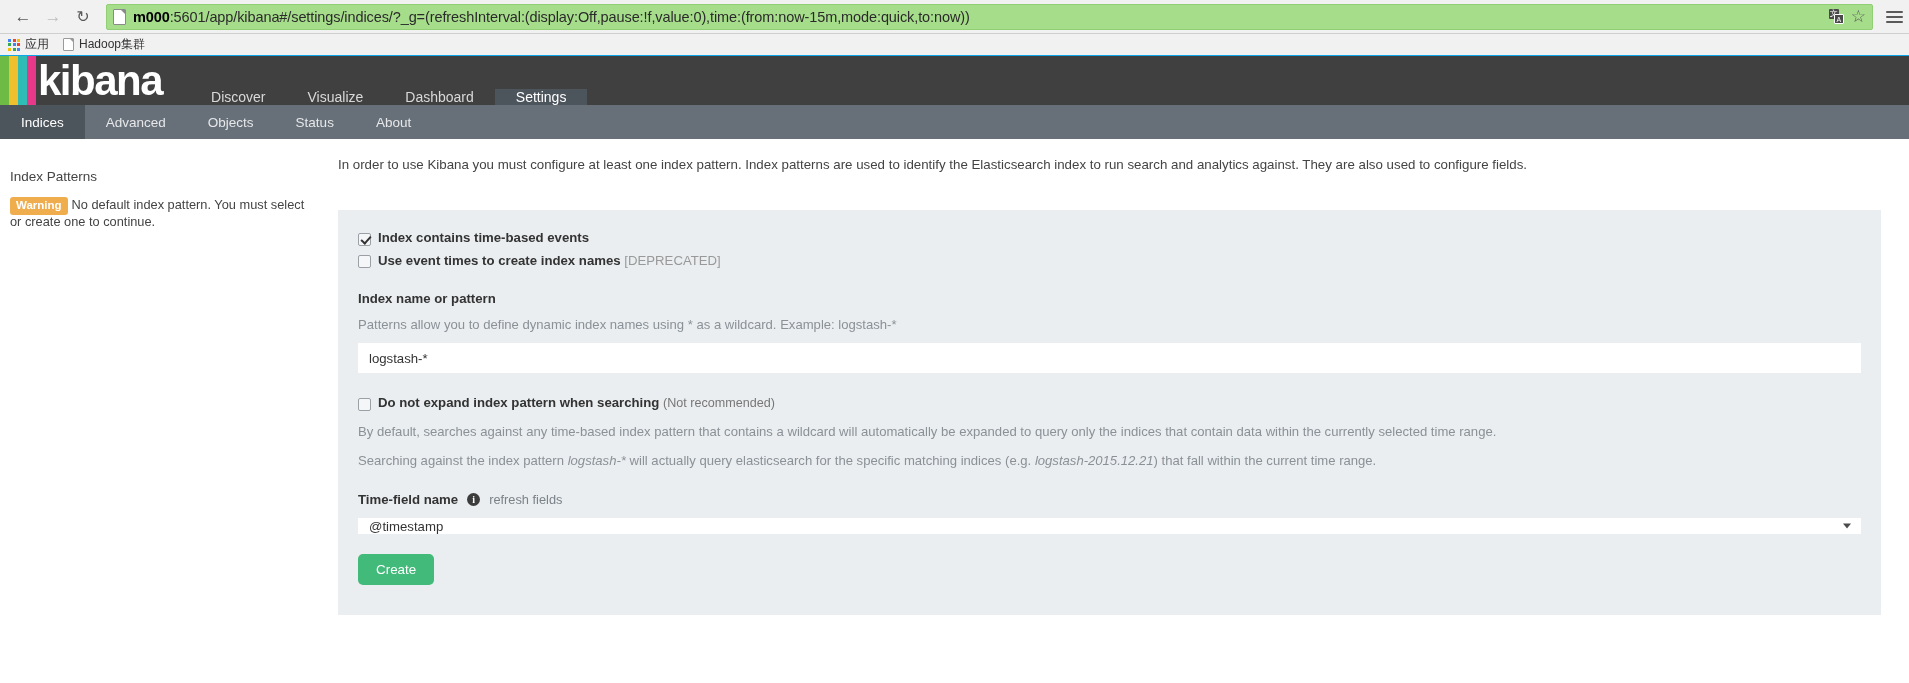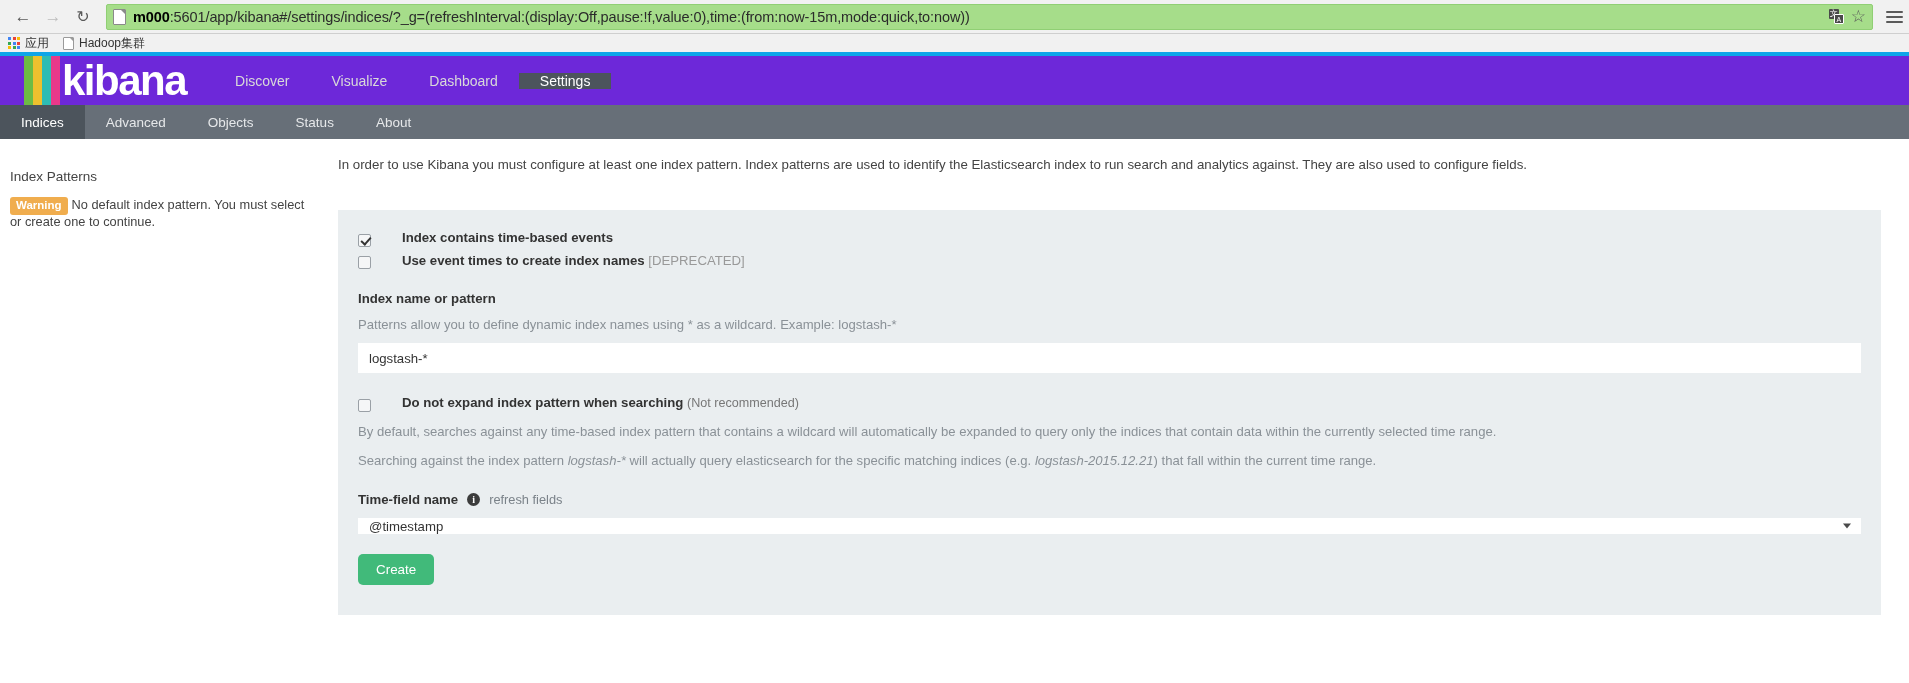--- a/index.html
+++ b/index.html
@@ -130,21 +130,21 @@
     border-radius: 1px;
   }
 
   .bookmark-bar {
     height: 22px;
     background: #f1f1f1;
     display: flex;
     align-items: center;
     padding: 0 8px;
     box-sizing: border-box;
-    border-bottom: 4px solid #0ea5e9;
+    border-bottom: 1px solid #0ea5e9;
     gap: 14px;
   }
   .bm-item {
     display: flex;
     align-items: center;
     gap: 5px;
     font-size: 12px;
     color: #333;
   }
   .apps-grid {
@@ -170,25 +170,24 @@
 
   
   .kb-app {
     height: 627px;
     background: #fff;
     display: flex;
     flex-direction: column;
   }
   .kb-navbar {
     height: 49px;
-    background: #6d28d9;
-    display: flex;
-    align-items: center;
-    flex: 0 0 auto;
-    padding-left: 24px;
+    background: #404040;
+    display: flex;
+    align-items: flex-end;
+    flex: 0 0 auto;
   }
   .kb-logo {
     display: flex;
     align-items: stretch;
     padding-right: 10px;
   }
   .logo-bars {
     display: flex;
     align-items: stretch;
     gap: 0;
@@ -297,23 +296,22 @@
     margin: 0 0 38px 0;
   }
 
   .form-panel {
     background: #eaeef0;
     padding: 20px 20px 30px 20px;
     box-sizing: border-box;
   }
   .cb-row {
     display: flex;
-    align-items: flex-end;
+    align-items: center;
     margin-bottom: 6px;
-    gap: 24px;
   }
   .cb-row:last-of-type { margin-bottom: 0; }
   .cbox {
     width: 13px; height: 13px;
     box-sizing: border-box;
     background: #f5f6f7;
     border: 1px solid #9aa0a6;
     border-radius: 2px;
     margin-right: 7px;
     margin-top: 2px;

